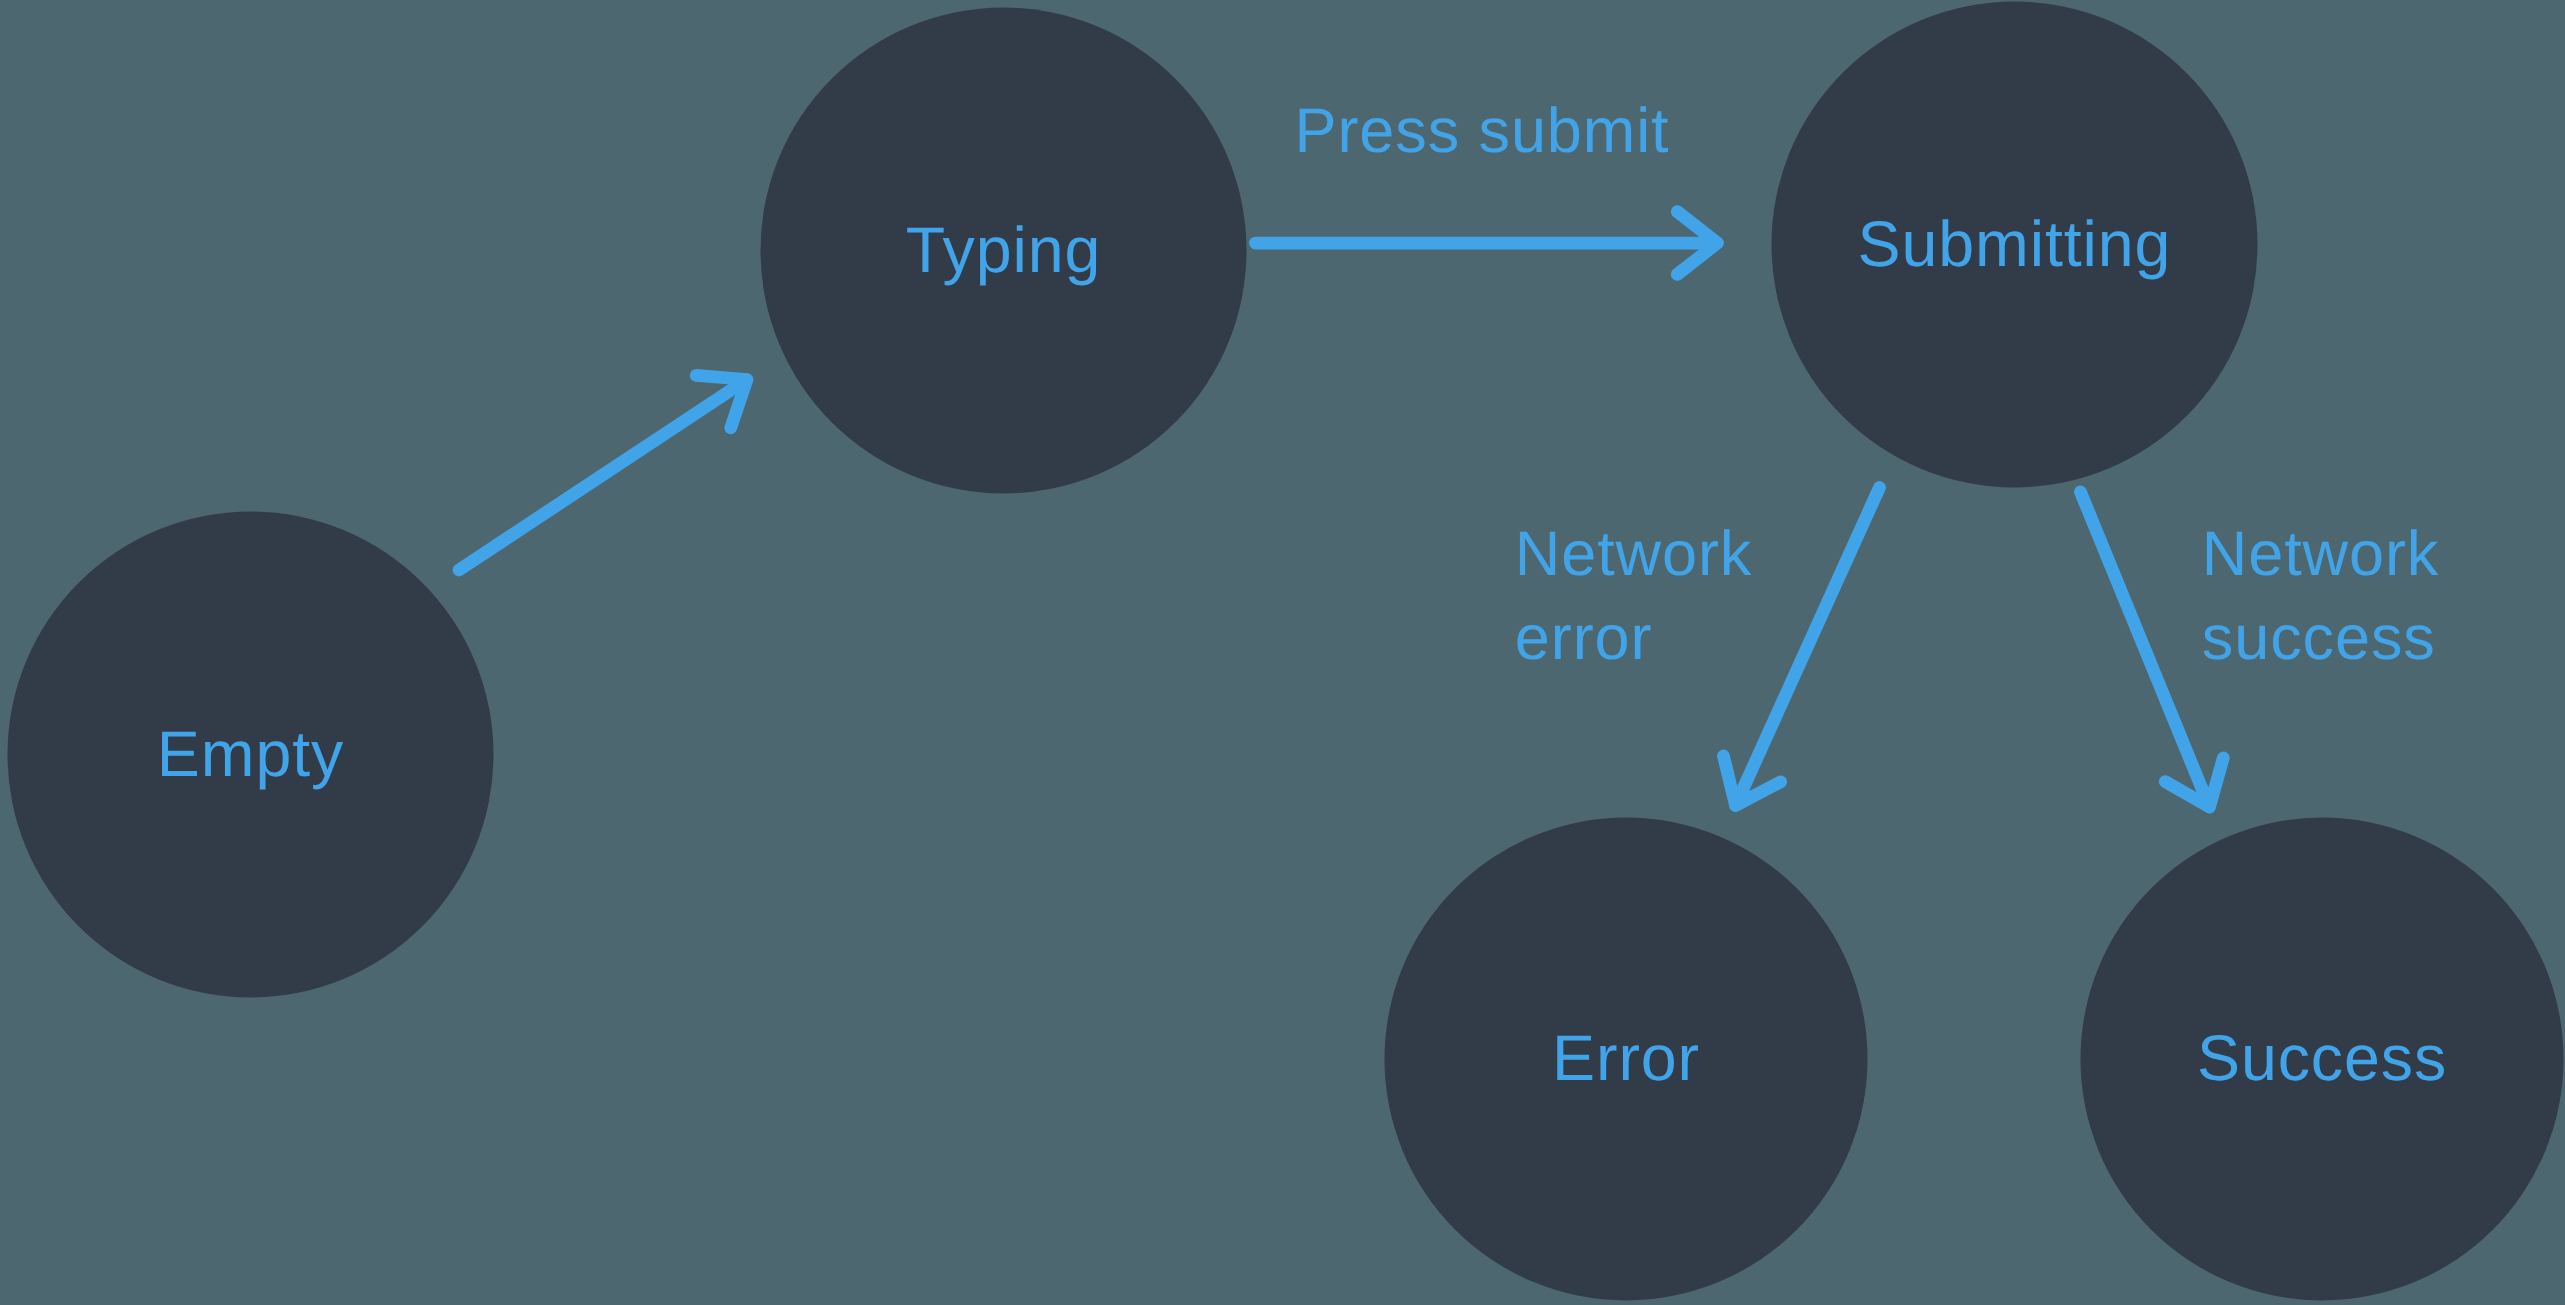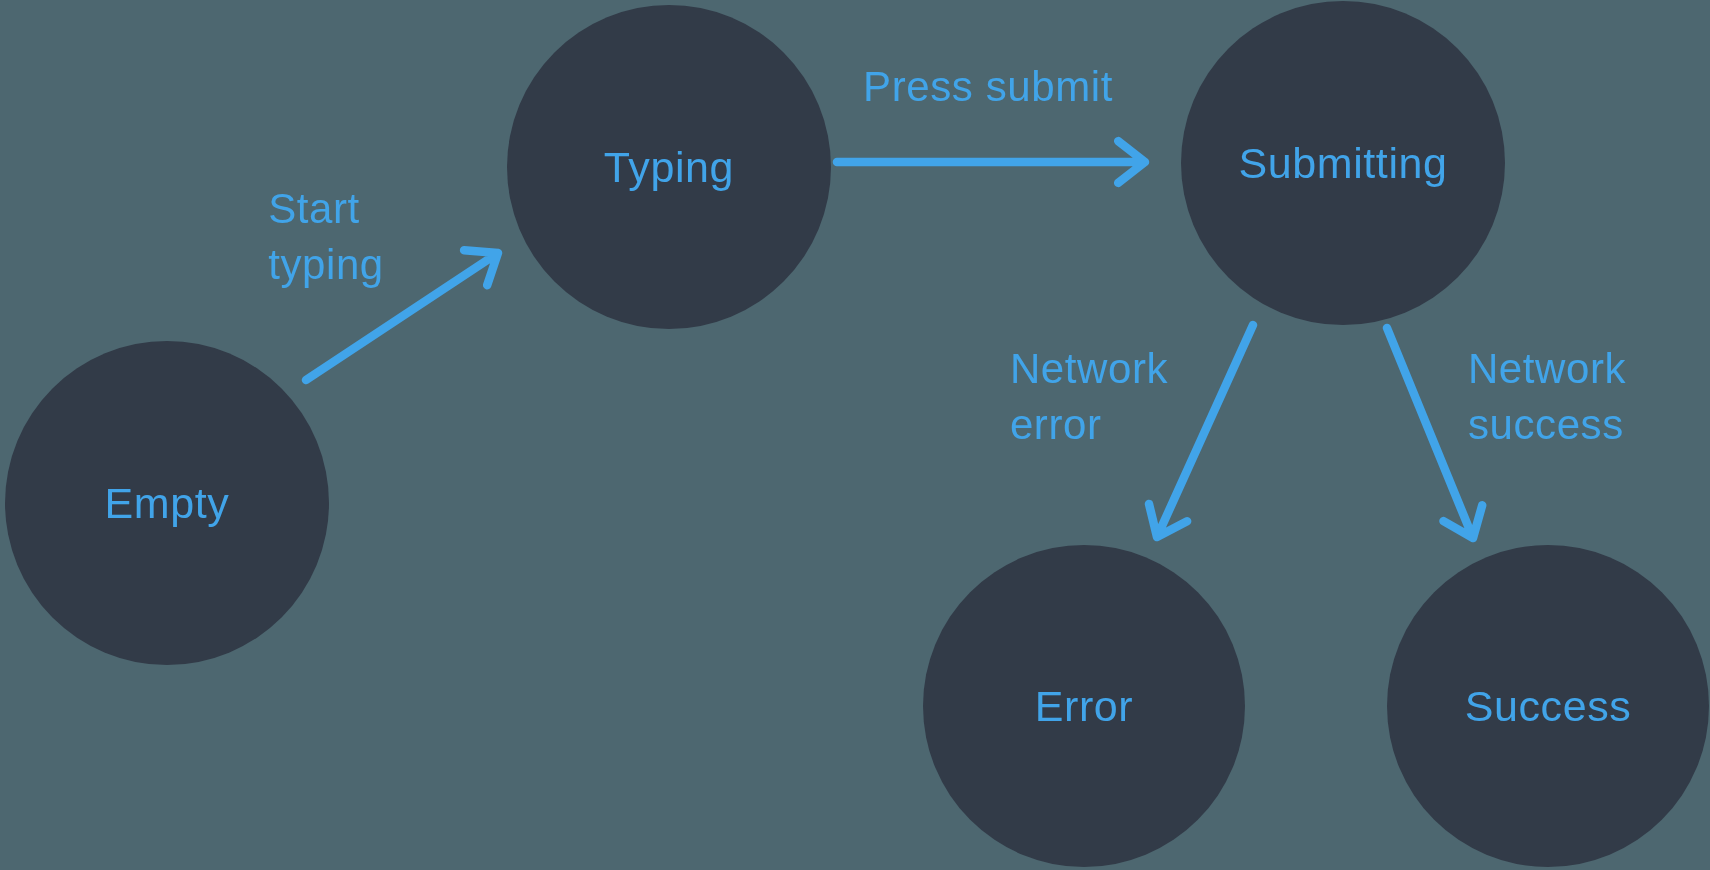--- a/index.html
+++ b/index.html
@@ -77,21 +77,19 @@
   <div class="node" style="left: 1343px; top: 163px; width: 324px; height: 324px; text-align: right;">
     <span class="node-label">Submitting</span>
   </div>
   <div class="node" style="left: 1084px; top: 706px; width: 322px; height: 322px;">
     <span class="node-label">Error</span>
   </div>
   <div class="node" style="left: 1548px; top: 706px; width: 322px; height: 322px;">
     <span class="node-label">Success</span>
   </div>
 
-  <div class="edge-label" style="left: 326px; top: 237px;">Start
-typing</div>
   <div class="edge-label" style="left: 988px; top: 87px;">Press submit</div>
   <div class="edge-label" style="left: 1089px; top: 397px;">Network
 error</div>
   <div class="edge-label" style="left: 1547px; top: 397px;">Network
 success</div>
 
 </div>
 
 </body></html>

